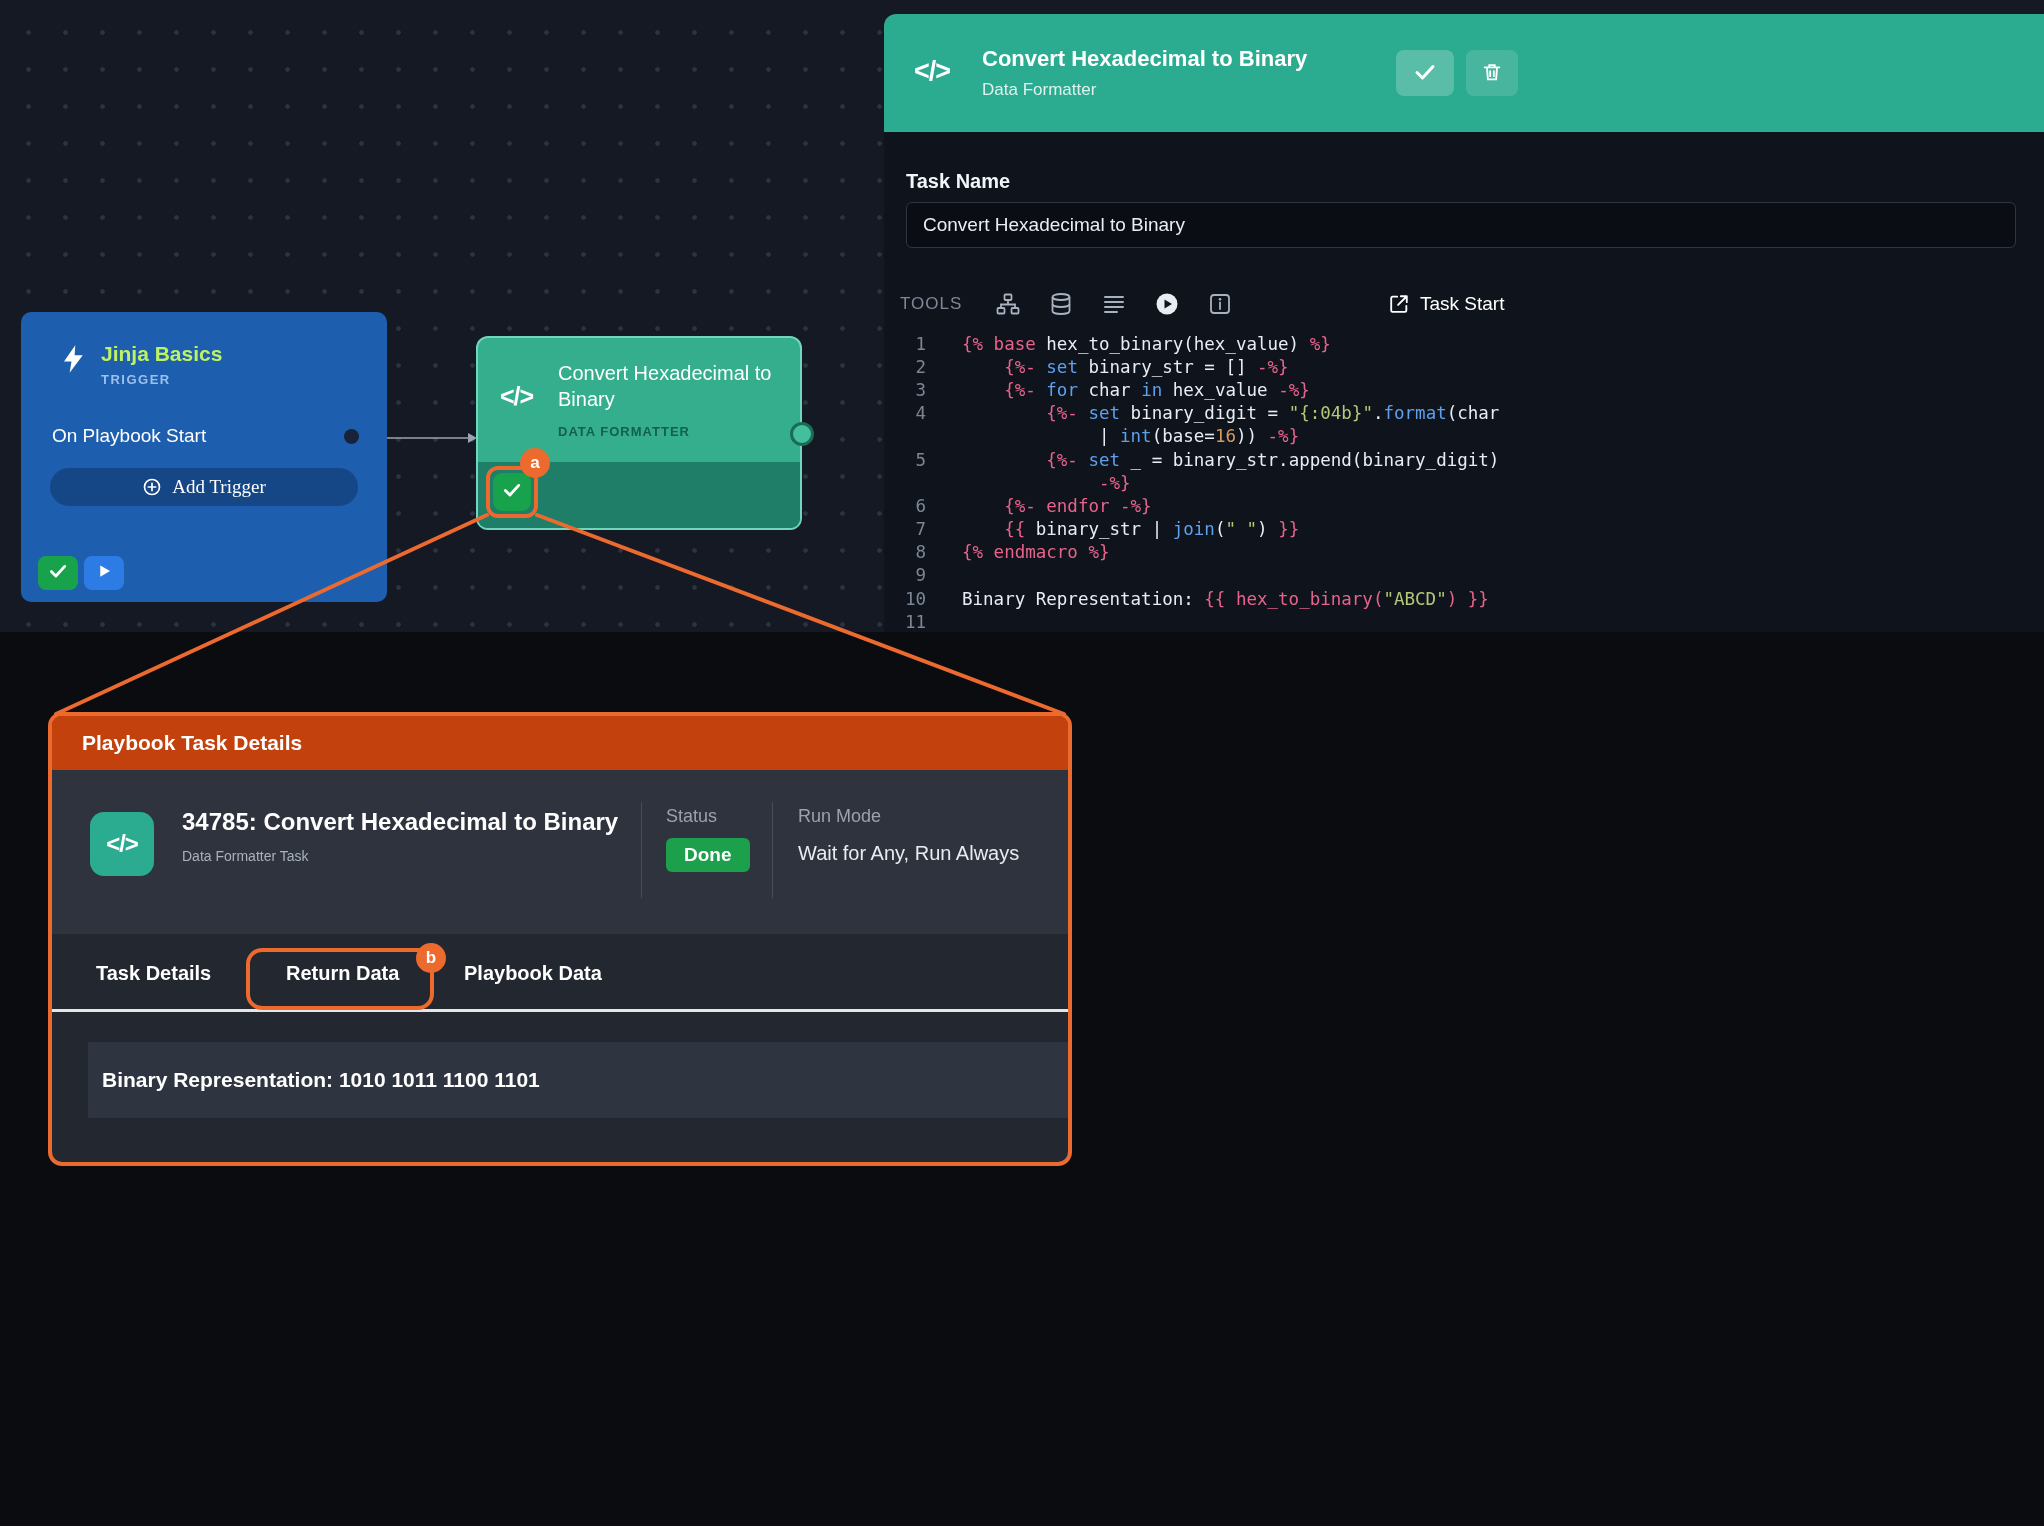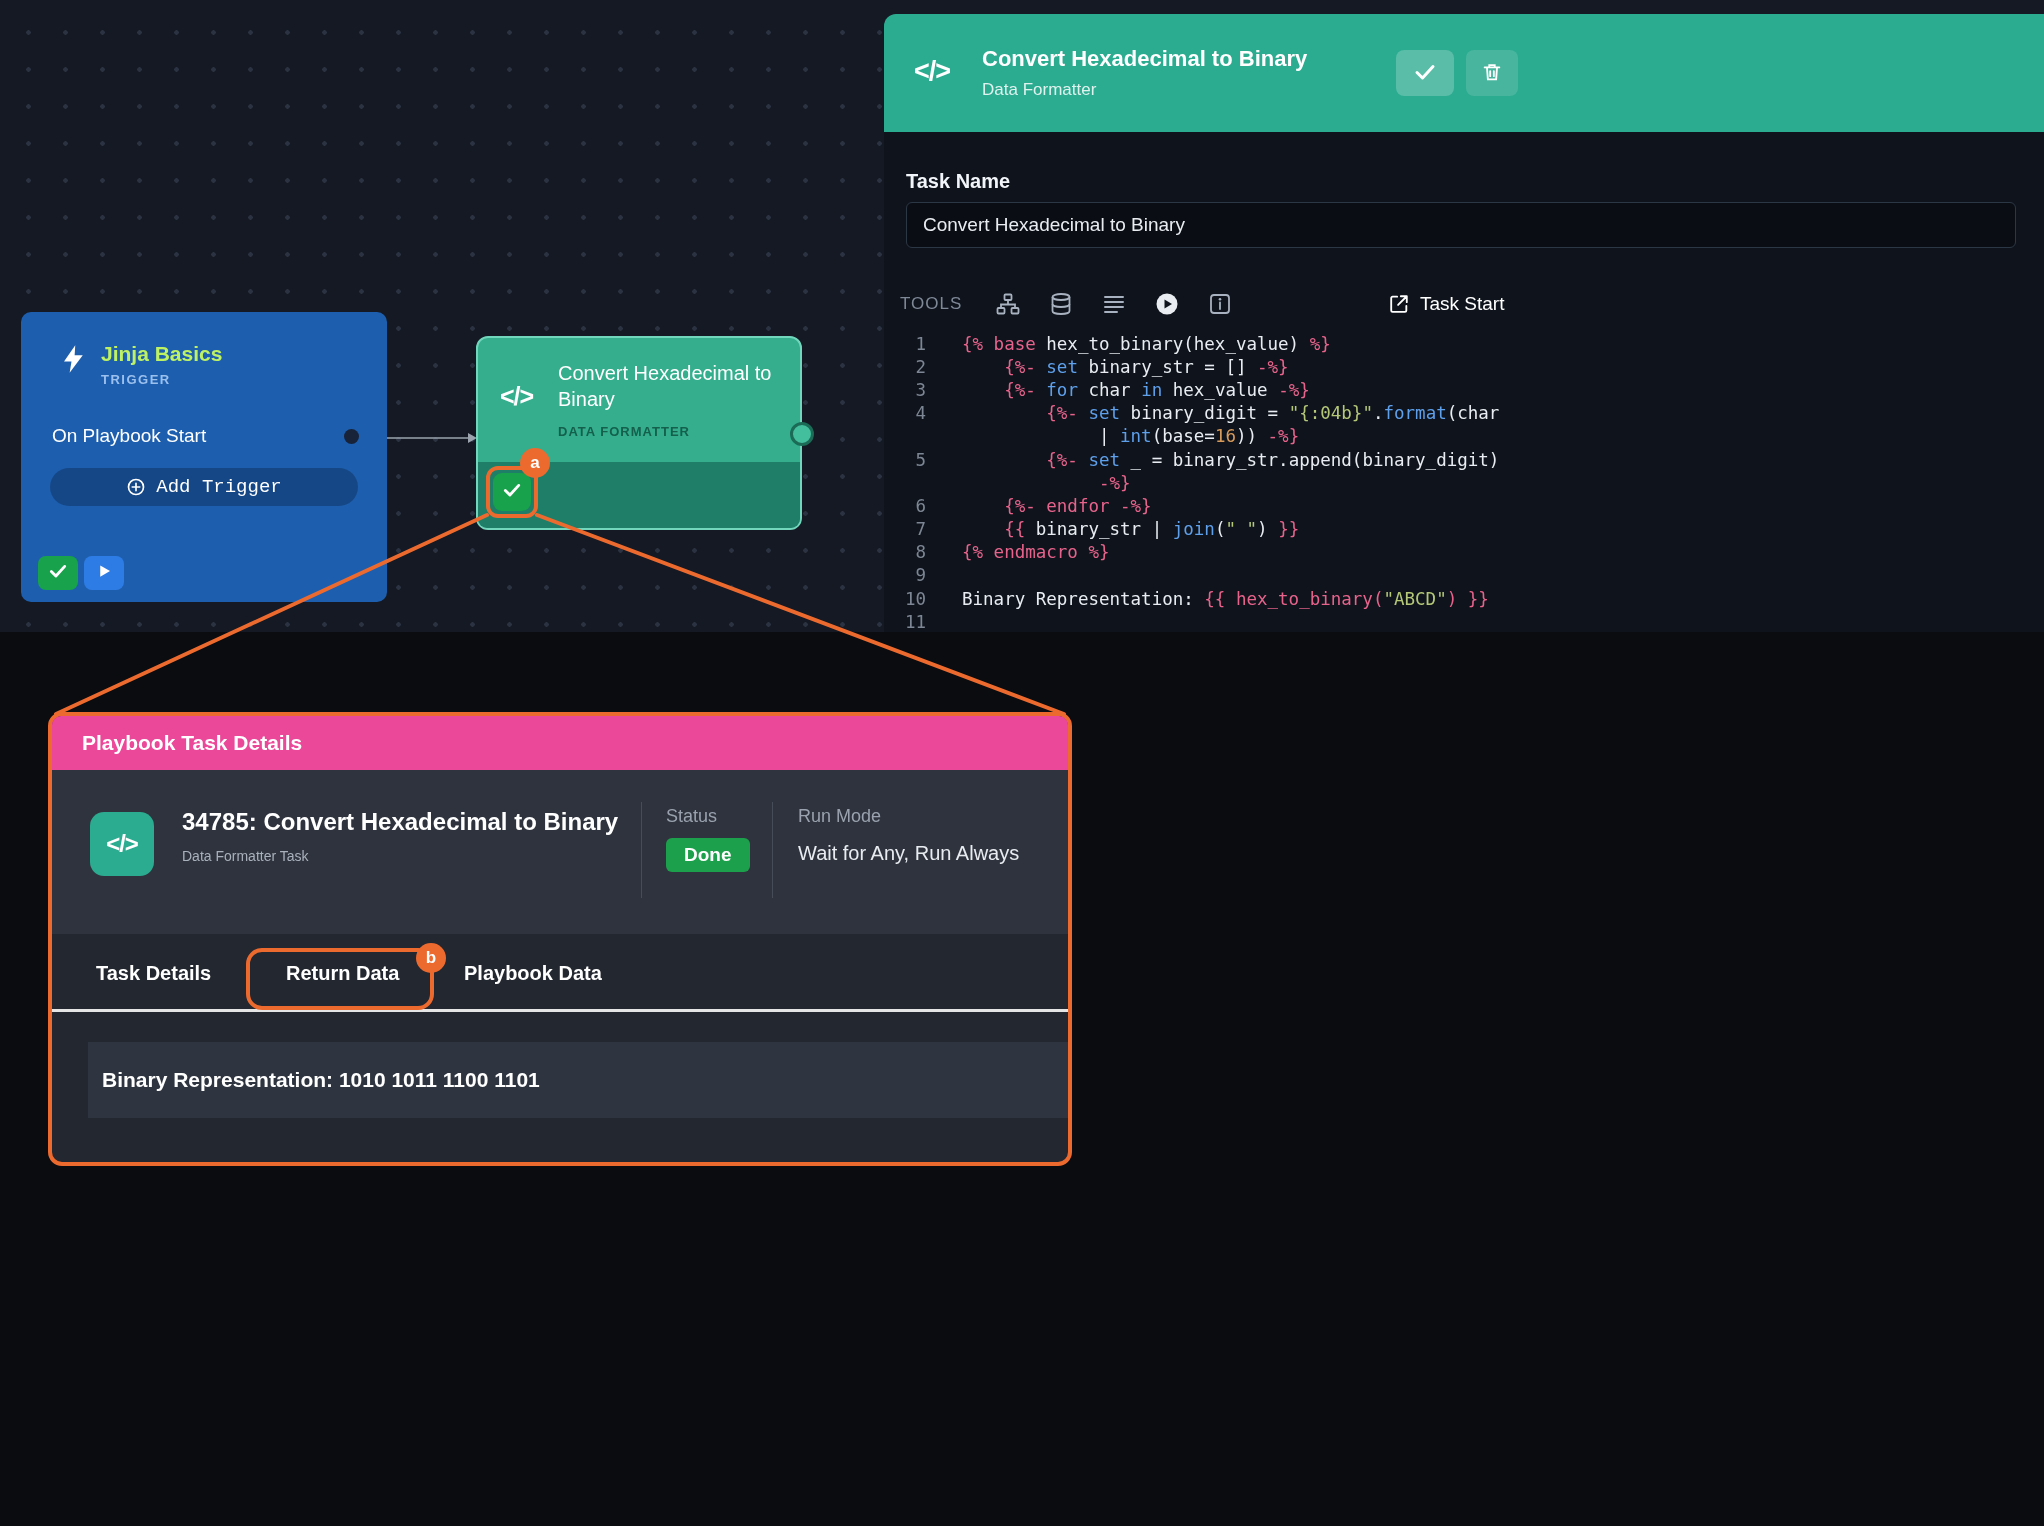--- a/index.html
+++ b/index.html
@@ -13,21 +13,21 @@
 
   
   .trigger-node{position:absolute;left:21px;top:312px;width:366px;height:290px;background:#1d5fae;
                 border-radius:10px;}
   .tn-bolt{position:absolute;left:38px;top:32px;width:30px;height:30px;}
   .tn-title{position:absolute;left:80px;top:30px;font-size:21px;font-weight:bold;color:#bef264;}
   .tn-type{position:absolute;left:80px;top:60px;font-size:13px;font-weight:bold;letter-spacing:1.5px;color:#9cc0ee;text-align:center;}
   .tn-row-label{position:absolute;left:31px;top:113px;font-size:19px;color:#fff;}
   .tn-dot{position:absolute;left:323px;top:117px;width:15px;height:15px;border-radius:50%;background:#18233a;}
   .tn-add{position:absolute;left:29px;top:156px;width:308px;height:38px;border:none;border-radius:19px;
-          background:rgba(8,30,62,0.35);color:#fff;font-size:19px;font-family:Liberation Mono, monospace;
+          background:rgba(8,30,62,0.35);color:#fff;font-size:19px;font-family:Liberation Serif, serif;
           display:flex;align-items:center;justify-content:center;gap:10px;cursor:pointer;}
   .tn-add .ic{width:20px;height:20px;display:inline-block;}
   .sq-badge{position:absolute;width:40px;height:34px;border-radius:8px;display:flex;align-items:center;justify-content:center;}
   .tn-check{left:17px;top:244px;background:#17a24b;}
   .tn-play{left:63px;top:244px;background:#2d7ce6;}
 
   
   .task-node{position:absolute;left:476px;top:336px;width:326px;height:194px;background:#34ae8d;
              border:2px solid #72d6bd;border-radius:12px;box-sizing:border-box;}
   .task-strip{position:absolute;left:0;right:0;bottom:0;height:66px;background:#1f7e68;border-radius:0 0 9px 9px;}
@@ -74,21 +74,21 @@
   .code-gutter{width:78px;box-sizing:border-box;padding-right:36px;text-align:right;color:#7d8694;flex:none;}
   .code-text{white-space:pre;}
   .tok-k{color:#e8638c;} .tok-b{color:#5ea0ec;} .tok-s{color:#b5c878;} .tok-n{color:#d79a5b;} .tok-p{color:#e9edf3;}
 
   
   .funnel{position:absolute;left:0;top:0;width:2044px;height:1526px;pointer-events:none;z-index:5;}
 
   
   .modal{position:absolute;left:48px;top:712px;width:1024px;height:454px;box-sizing:border-box;
          border:4px solid #ED6A2F;border-radius:14px;background:#23272f;z-index:6;}
-  .modal-header{position:absolute;left:0;top:0;width:100%;height:54px;background:#ec4899;border-radius:9px 9px 0 0;}
+  .modal-header{position:absolute;left:0;top:0;width:100%;height:54px;background:#c2410c;border-radius:9px 9px 0 0;}
   .modal-title{position:absolute;left:30px;top:0;height:54px;line-height:54px;font-size:21px;font-weight:bold;color:#fff;}
   .modal-summary{position:absolute;left:0;top:54px;width:100%;height:164px;background:#2e333d;}
   .ms-icon{position:absolute;left:38px;top:42px;width:64px;height:64px;border-radius:14px;background:#2bab90;
            display:flex;align-items:center;justify-content:center;font-size:24px;font-weight:bold;color:#fff;letter-spacing:-1px;}
   .ms-title{position:absolute;left:130px;top:38px;font-size:24px;font-weight:bold;color:#fff;}
   .ms-sub{position:absolute;left:130px;top:78px;font-size:14px;color:#a9b1bc;}
   .vdiv{position:absolute;top:32px;width:1px;height:96px;background:#474d58;}
   .vdiv1{left:589px;} .vdiv2{left:720px;}
   .ms-status-label{position:absolute;left:614px;top:36px;font-size:18px;color:#99a2ae;}
   .done-badge{position:absolute;left:614px;top:68px;height:34px;line-height:34px;padding:0 18px;border-radius:6px;

